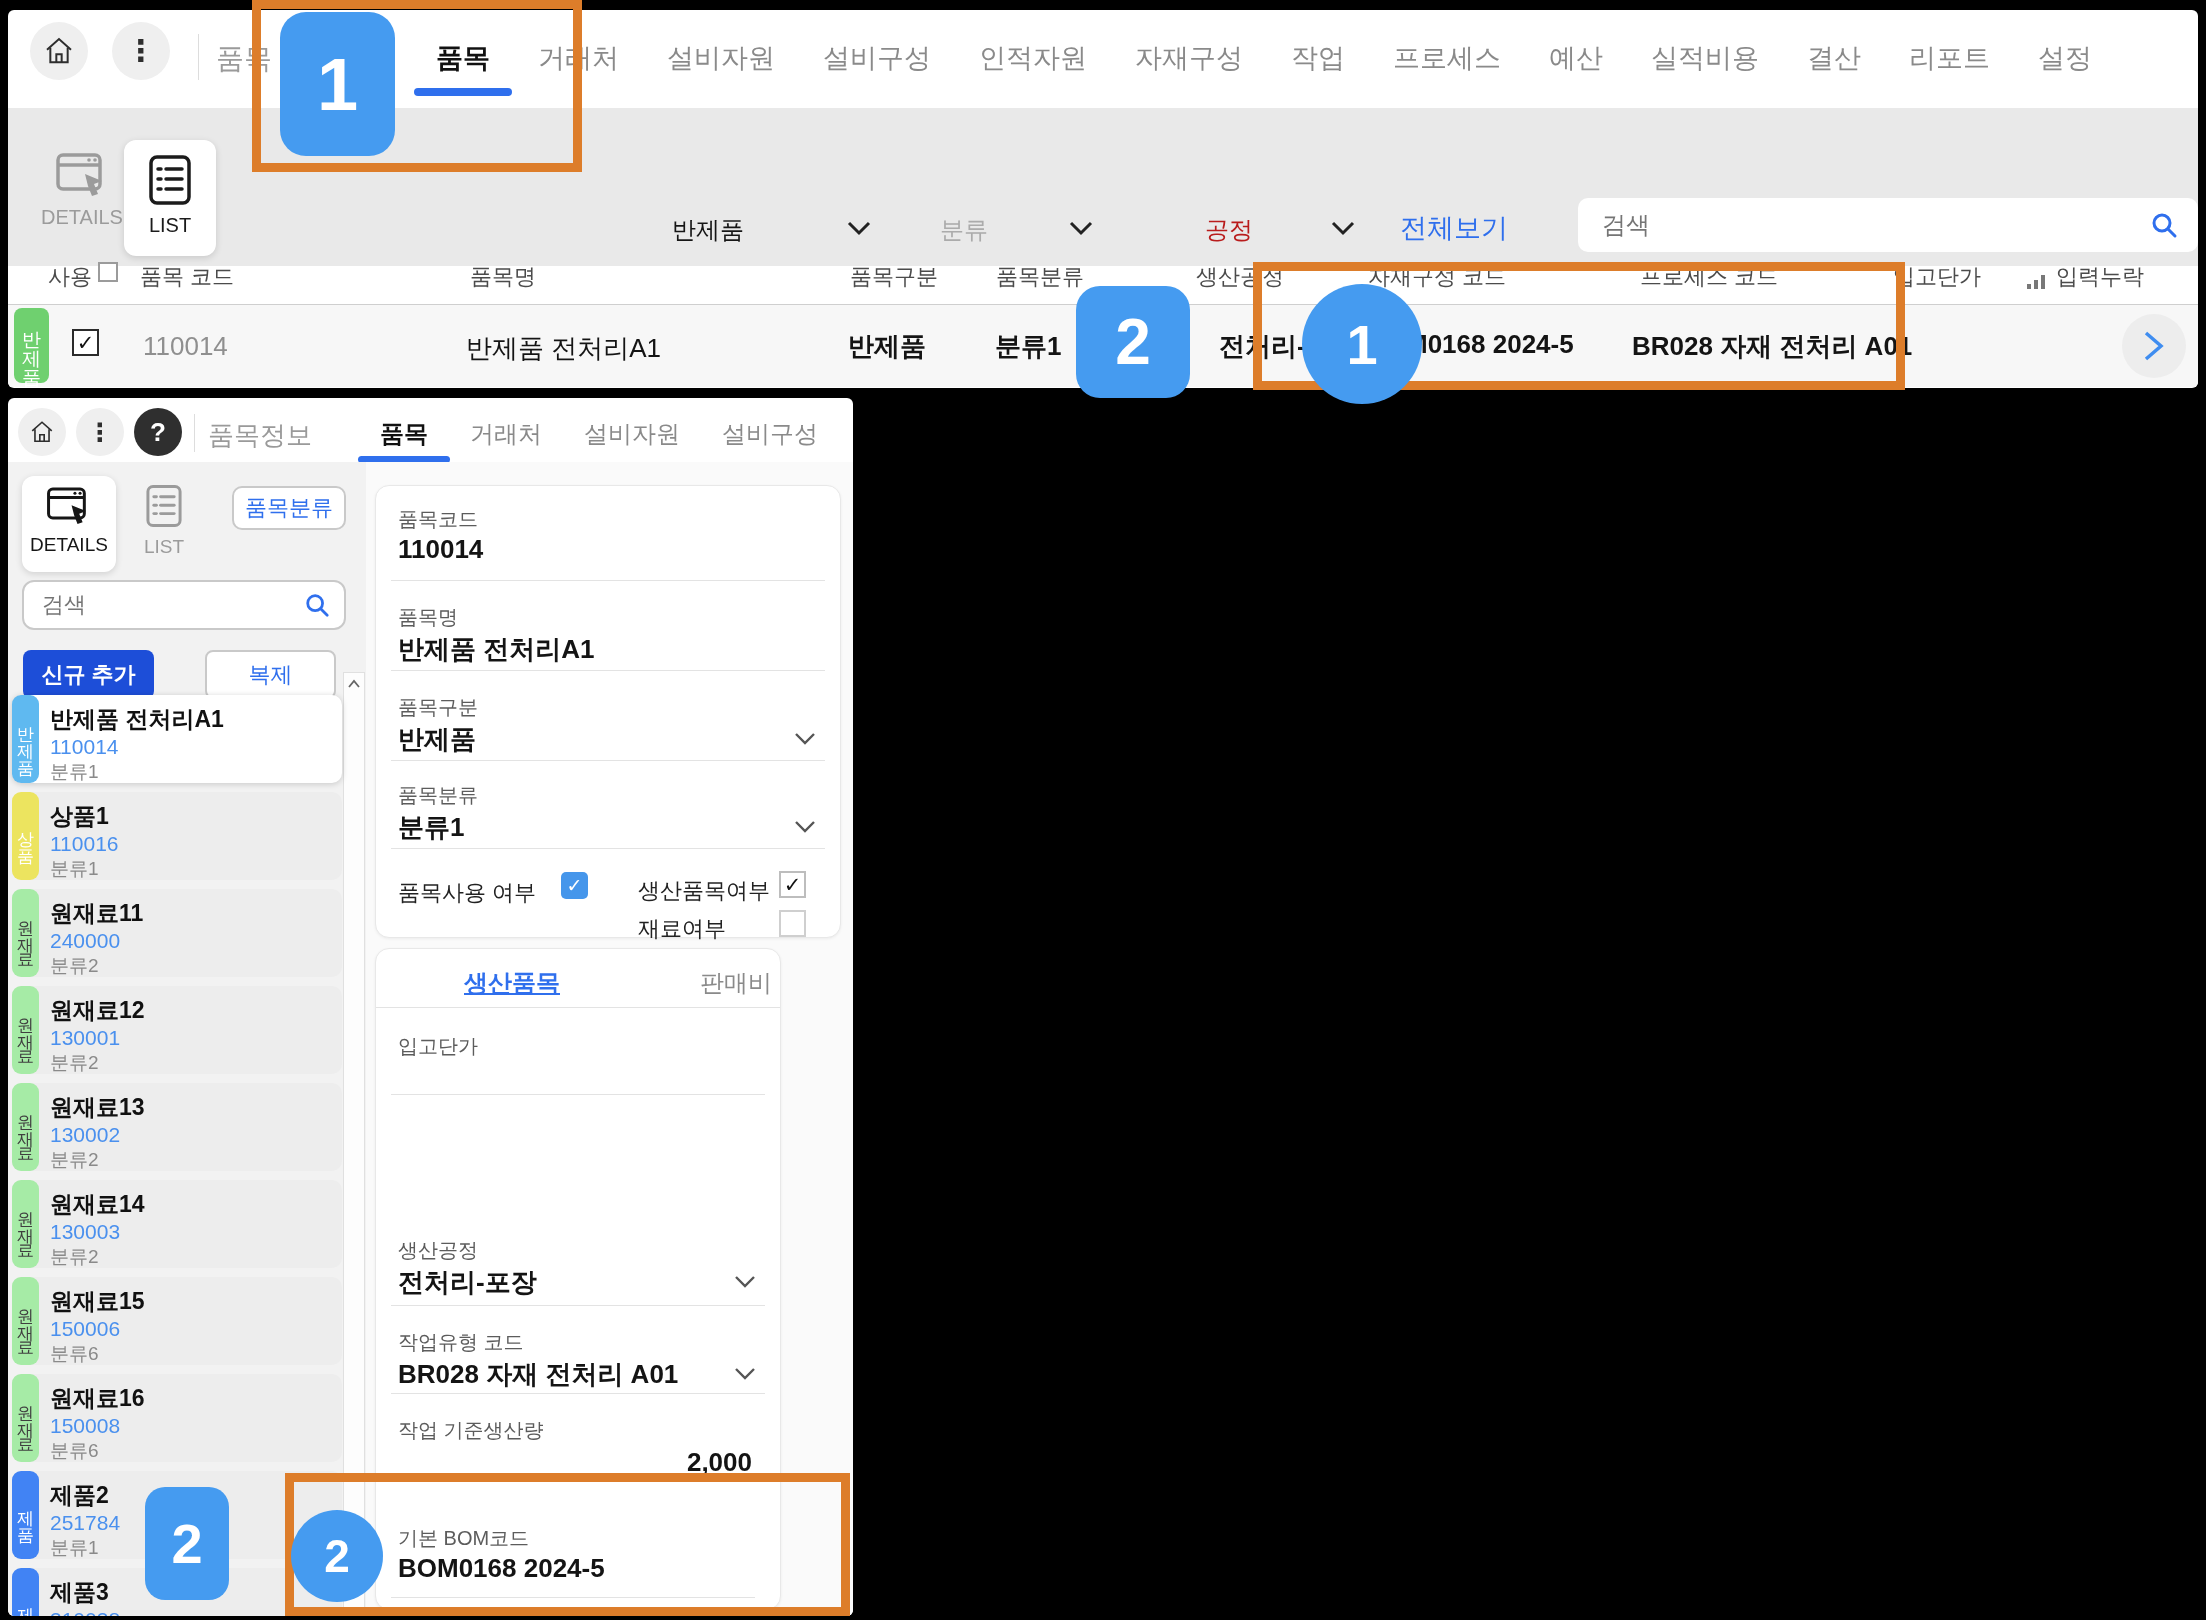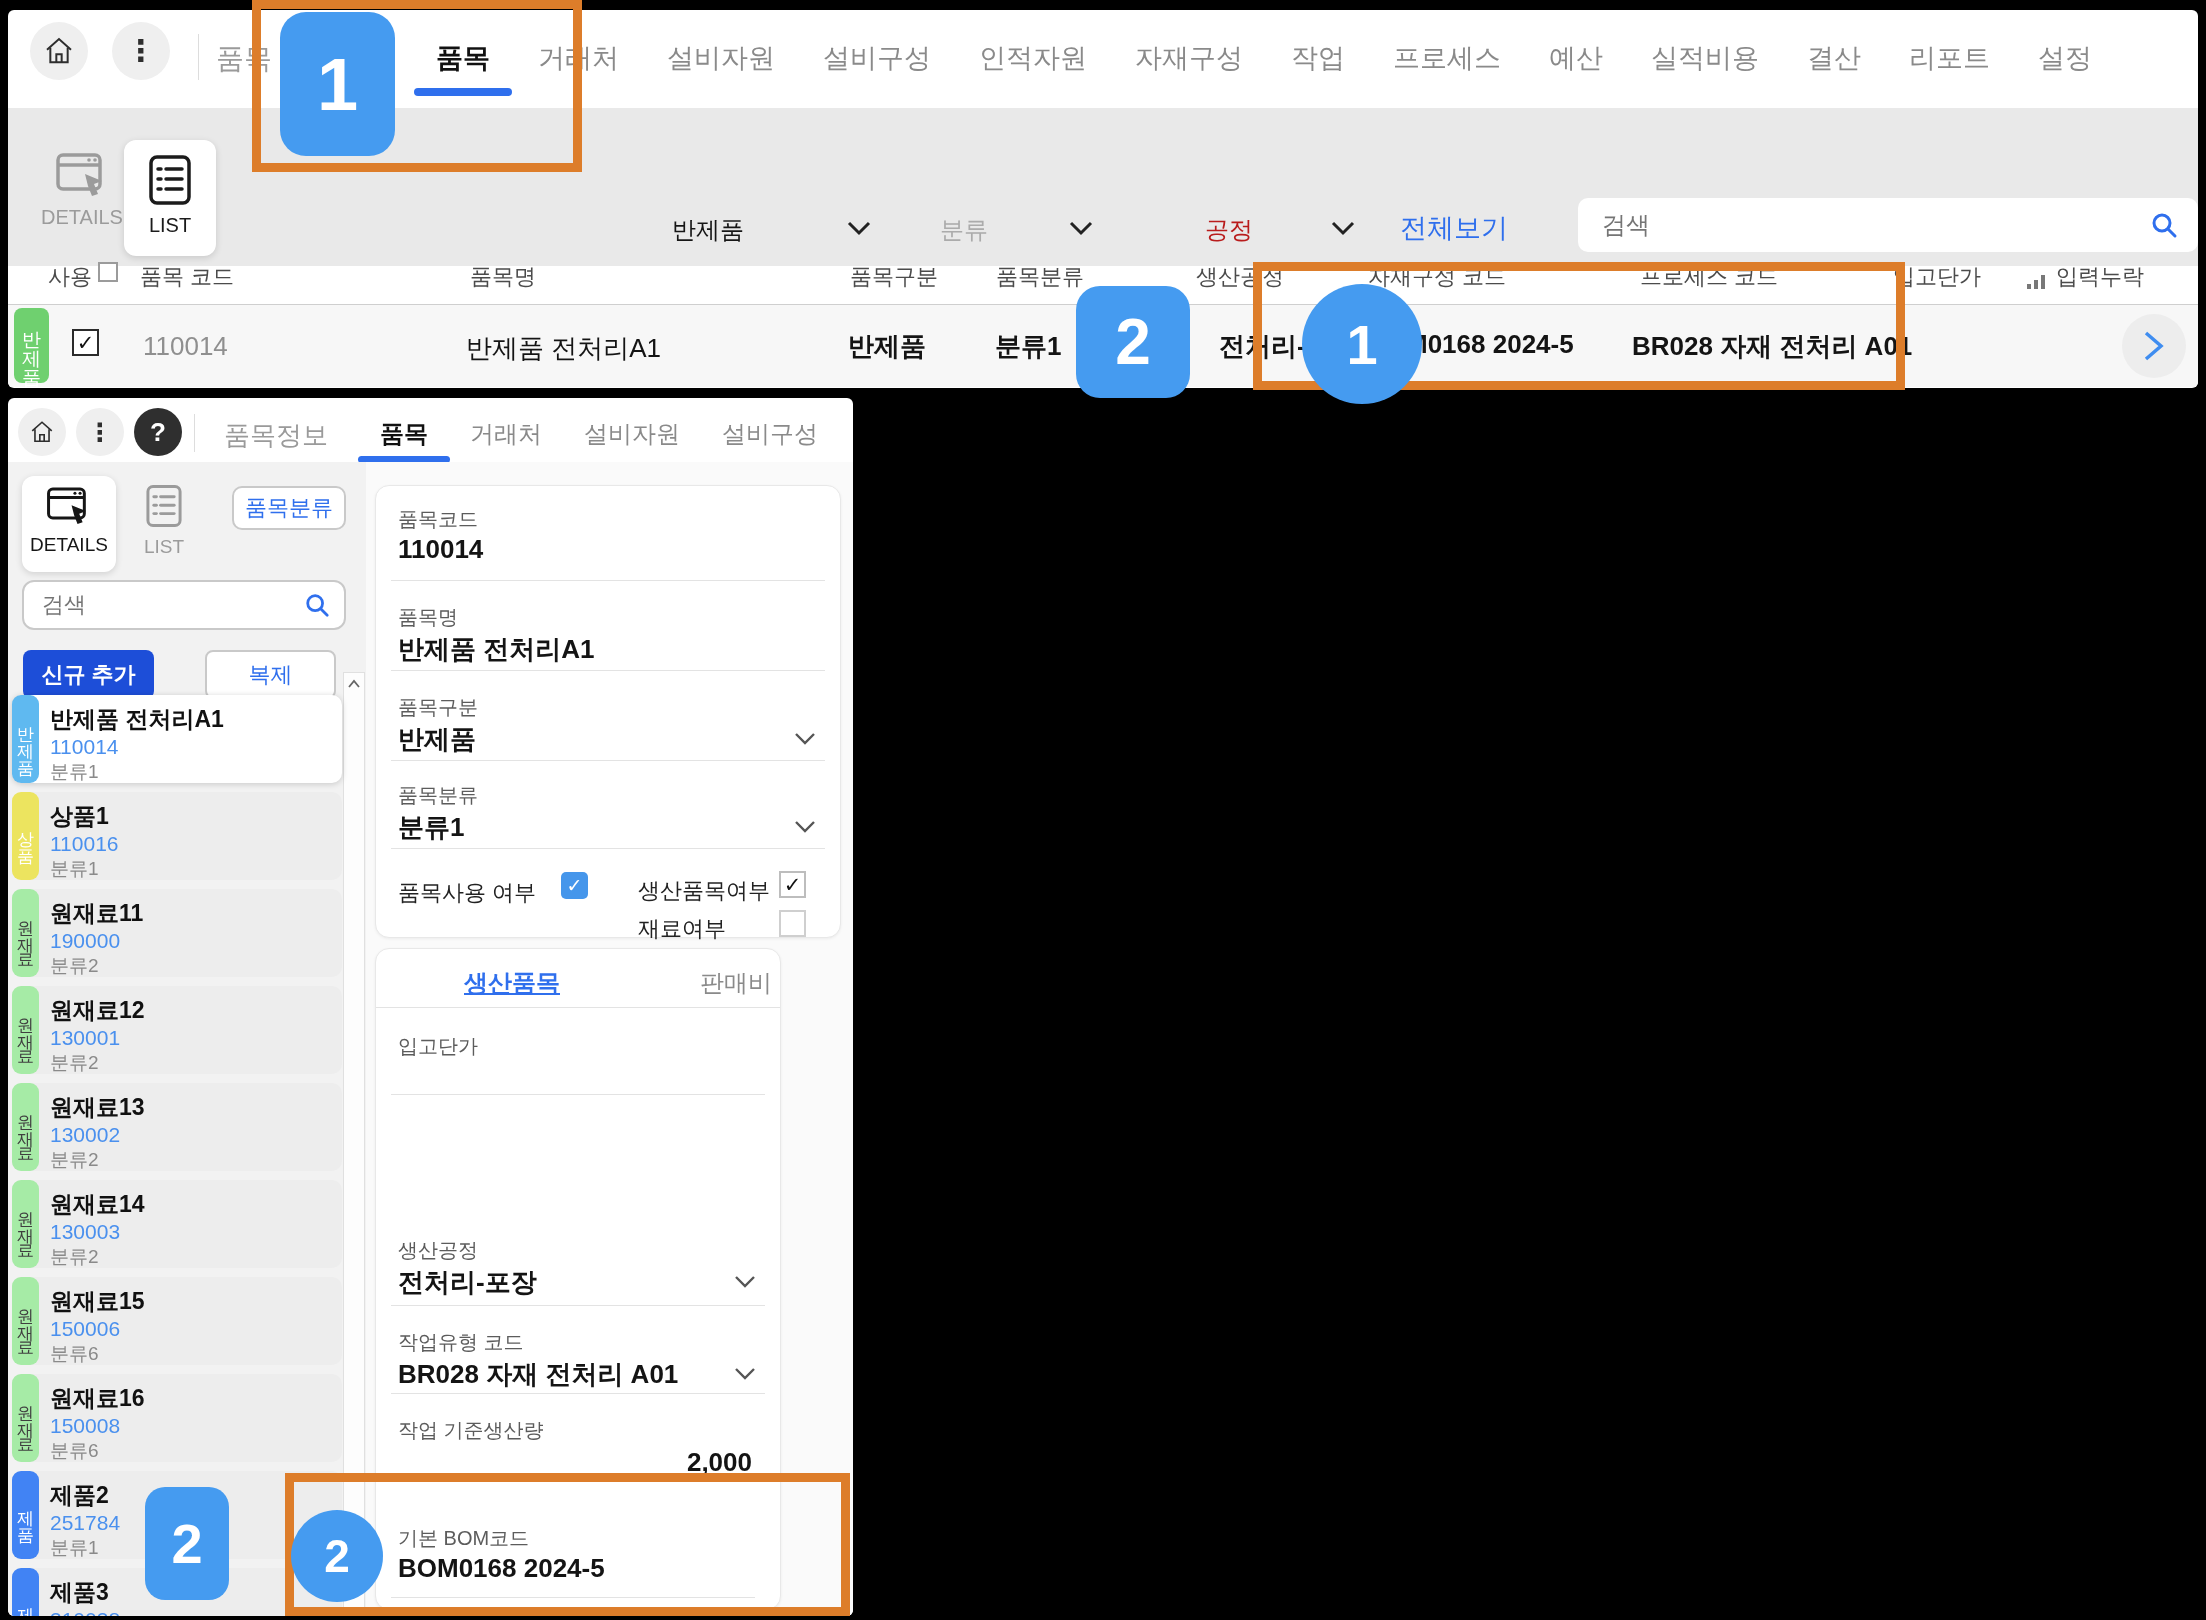--- a/index.html
+++ b/index.html
@@ -217,21 +217,21 @@
           <path d="M10 20.5 V14.5 H14 V20.5"></path>
       </svg>
     </div>
     <div class="circle-btn" style="left:68px;top:10px;width:48px;height:48px;">
       <span class="dots" style="font-size:25px;">⋮</span>
     </div>
     <div class="circle-btn" style="left:126px;top:10px;width:48px;height:48px;background:#2f2f2f;color:#fff;font-size:26px;font-weight:bold;">
       <span>?</span>
     </div>
     <div class="vdiv" style="left:186px;top:16px;height:38px;"></div>
-    <div class="nav-title" style="left:216px;top:20px;font-size:26px;">품목정보</div>
+    <div class="nav-title" style="left:200px;top:20px;font-size:26px;">품목정보</div>
     <div class="btabs">
 
     <div class="btab active"><span>품목</span></div>
         <div class="btab"><span>거래처</span></div>
         <div class="btab"><span>설비자원</span></div>
         <div class="btab"><span>설비구성</span></div>
       </div>
 
     <div class="side-bg"></div>
     <div class="form-bg"></div>
@@ -292,21 +292,21 @@
         <div class="sitem">
           <span class="tag" style="background: rgb(236, 228, 95); color: rgb(255, 255, 255);">상품</span>
           <span class="nm">상품1</span>
           <span class="cd">110016</span>
           <span class="ct">분류1</span>
         </div>
 
         <div class="sitem">
           <span class="tag" style="background: rgb(166, 235, 166); color: rgb(63, 63, 63);">원재료</span>
           <span class="nm">원재료11</span>
-          <span class="cd">190000</span>
+          <span class="cd">240000</span>
           <span class="ct">분류2</span>
         </div>
 
         <div class="sitem">
           <span class="tag" style="background: rgb(166, 235, 166); color: rgb(63, 63, 63);">원재료</span>
           <span class="nm">원재료12</span>
           <span class="cd">130001</span>
           <span class="ct">분류2</span>
         </div>
 

